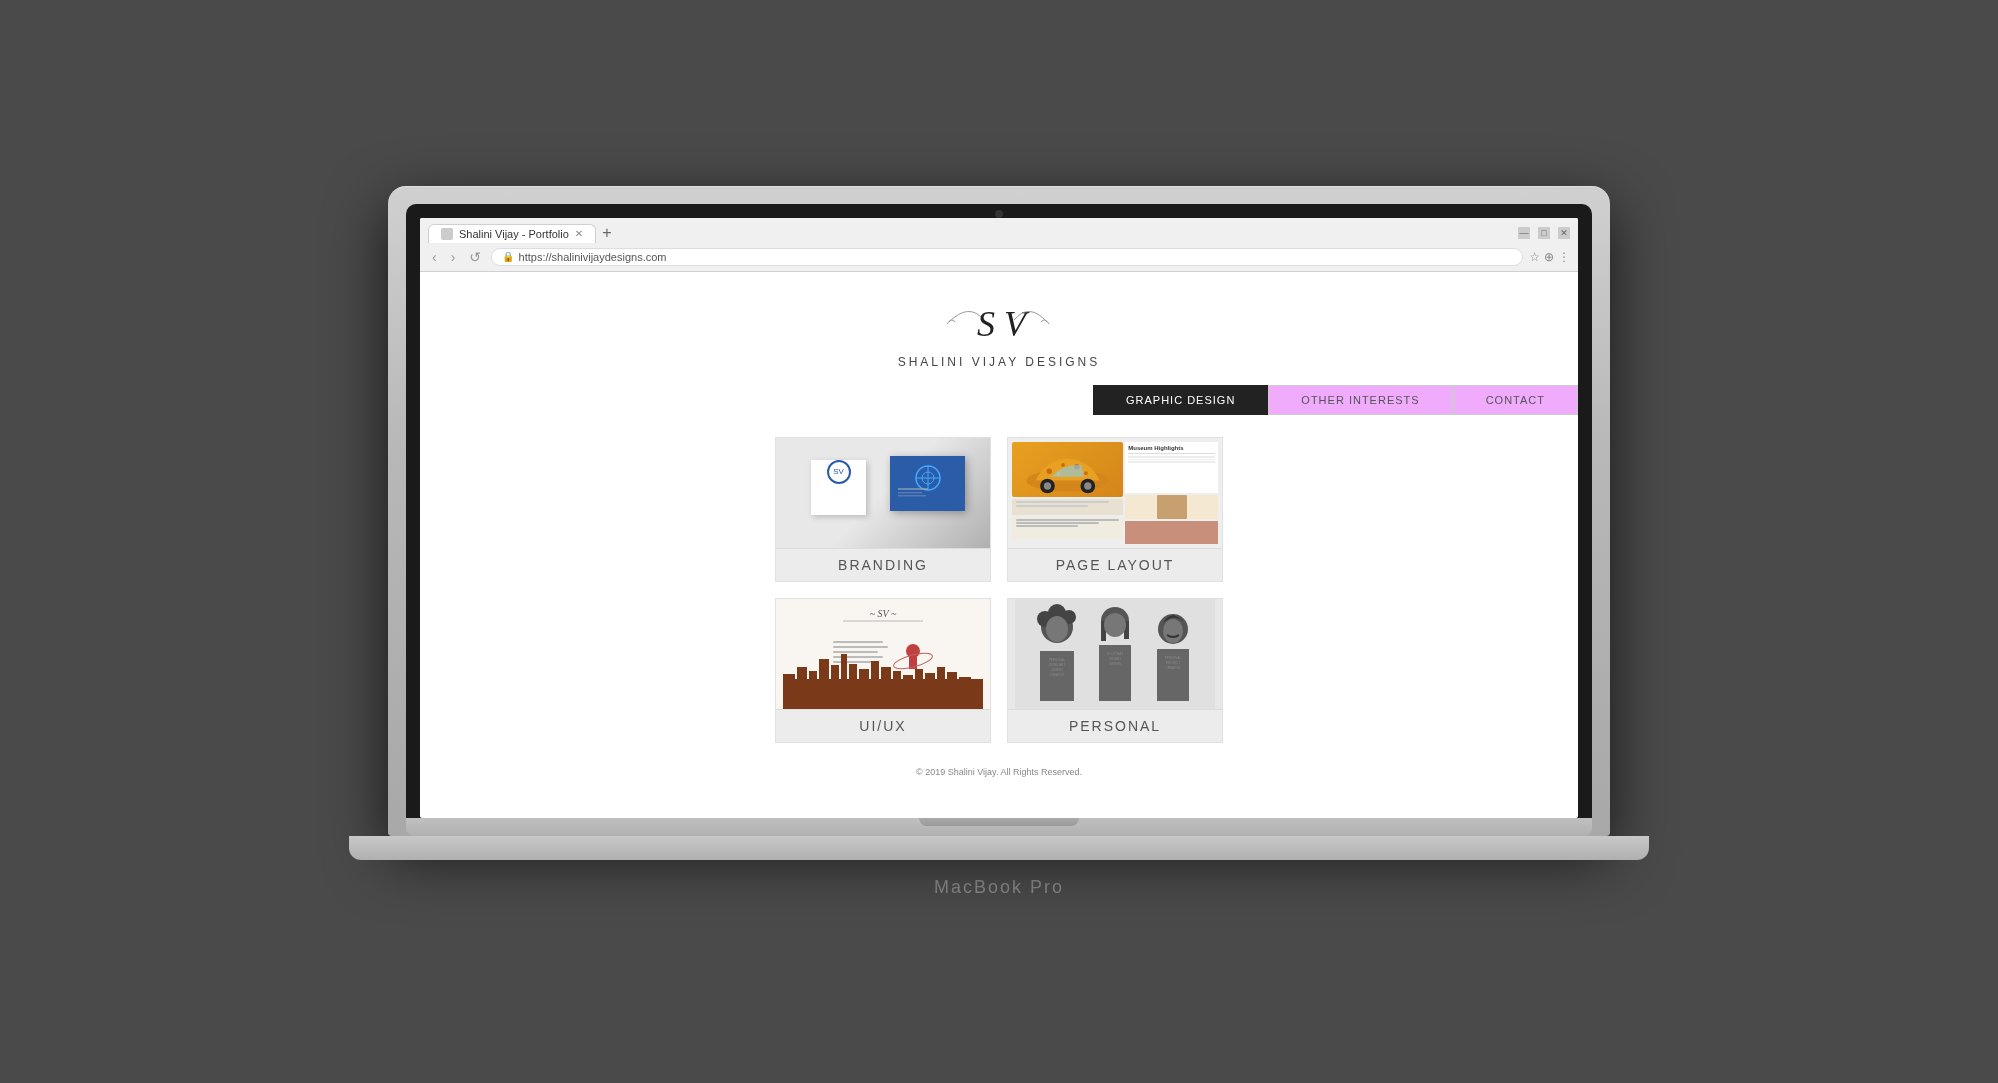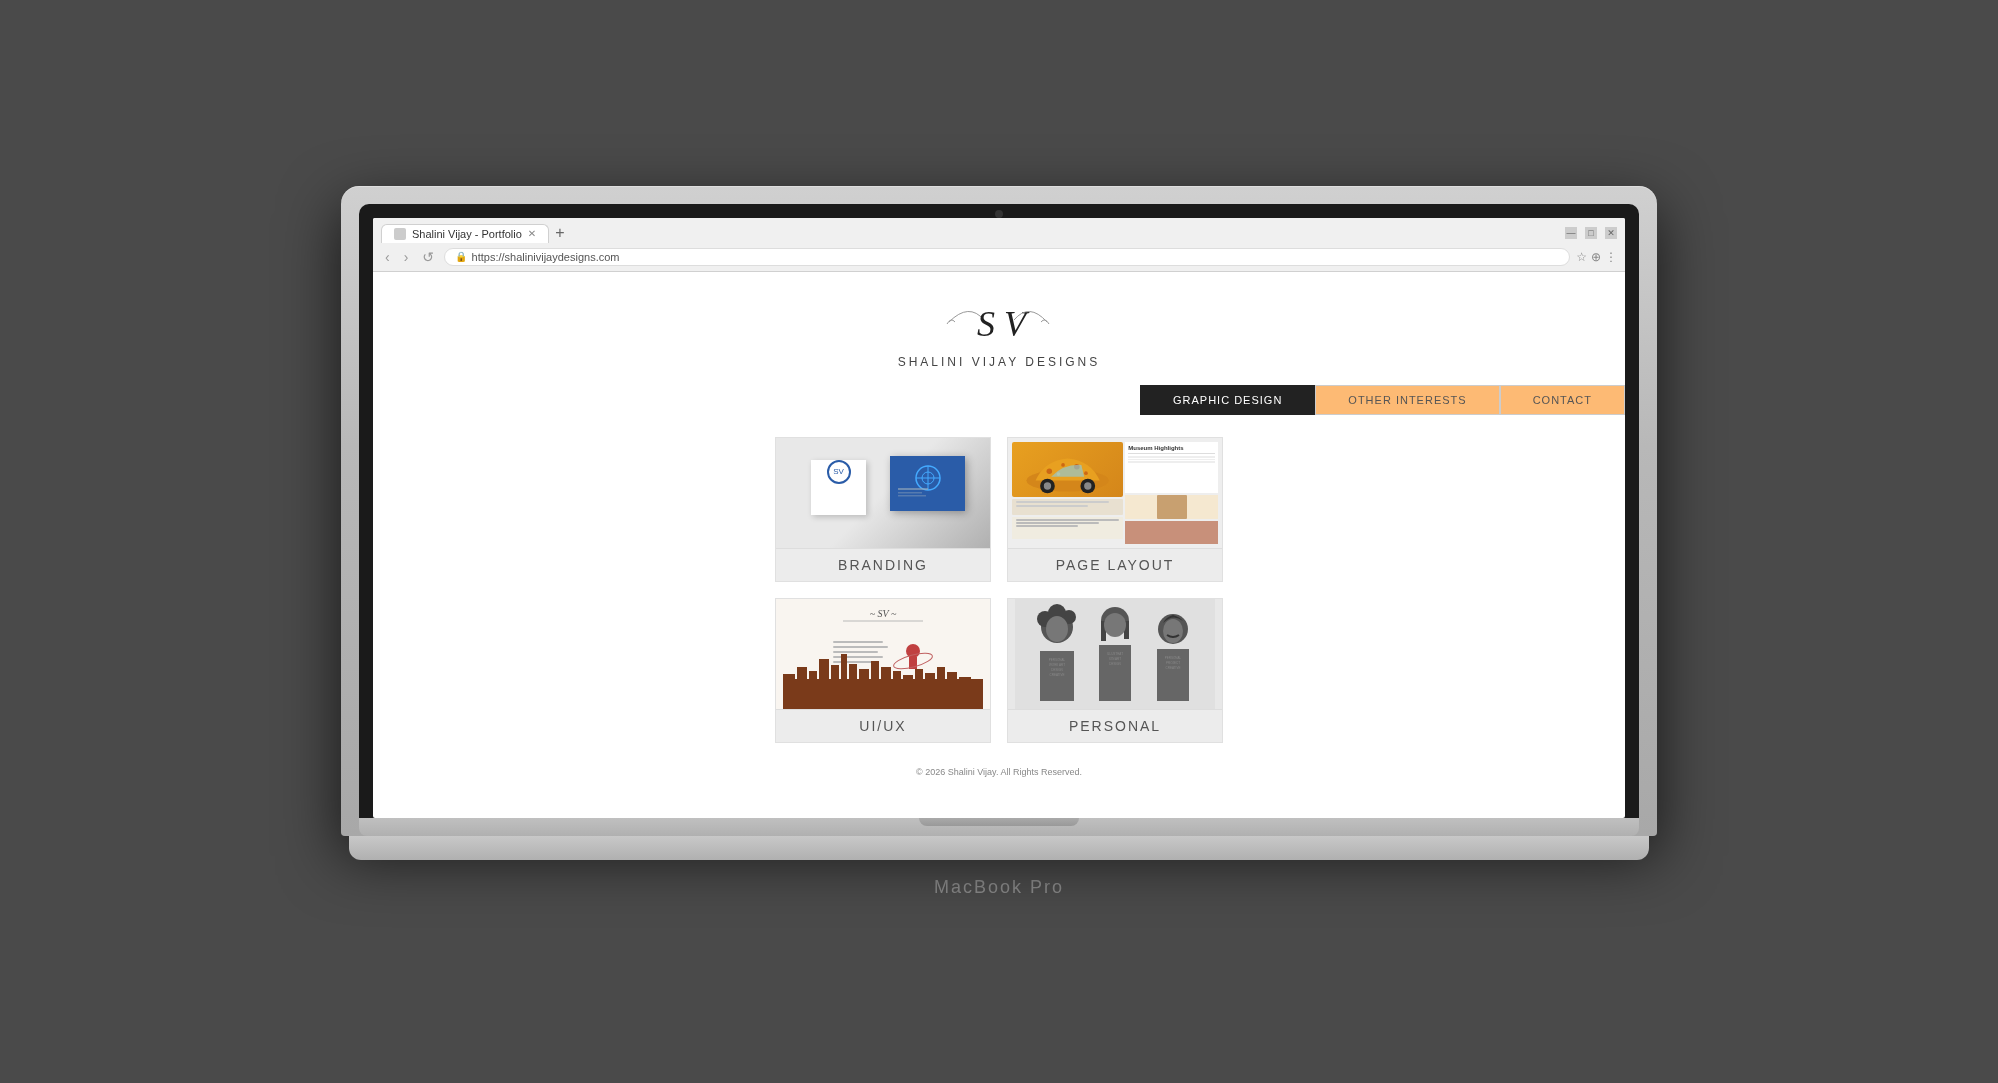--- a/index.html
+++ b/index.html
@@ -9,21 +9,21 @@
       display: flex;
       flex-direction: column;
       align-items: center;
       justify-content: center;
       min-height: 100vh;
       font-family: Arial, sans-serif;
     }
 
     
     .macbook-outer {
-      width: 1316px;
+      width: 1222px;
       background: linear-gradient(180deg, #d0d0d0 0%, #b8b8b8 40%, #a8a8a8 100%);
       border-radius: 18px 18px 4px 4px;
       padding: 18px 18px 0 18px;
       box-shadow: 0 20px 60px rgba(0,0,0,0.7), inset 0 1px 0 rgba(255,255,255,0.3);
       position: relative;
     }
 
     .macbook-screen-bezel {
       background: #1a1a1a;
       border-radius: 10px 10px 0 0;
@@ -205,21 +205,21 @@
     }
 
     .nav-item {
       padding: 8px 32px;
       font-size: 11px;
       letter-spacing: 1px;
       text-transform: uppercase;
       cursor: pointer;
       border: 1px solid #ccc;
       color: #555;
-      background: #fdba74;
+      background: #f0abfc;
     }
 
     .nav-item.active {
       background: #222;
       color: #fff;
       border-color: #222;
     }
 
     
     .portfolio-grid {
@@ -613,21 +613,21 @@
                 <text x="158" y="65" text-anchor="middle" font-size="3" fill="#888" font-family="Arial">PROJECT</text>
                 <text x="158" y="70" text-anchor="middle" font-size="3" fill="#888" font-family="Arial">CREATIVE</text>
               </svg>
             </div>
             <div class="portfolio-label">PERSONAL</div>
           </div>
 
         </div>
 
         <div class="page-footer">
-          <span>© 2026 Shalini Vijay. All Rights Reserved.</span>
+          <span>© 2019 Shalini Vijay. All Rights Reserved.</span>
         </div>
 
       </div>
     </div>
   </div>
 
   <div class="macbook-bottom">
     <div class="macbook-notch"></div>
   </div>
 </div>

